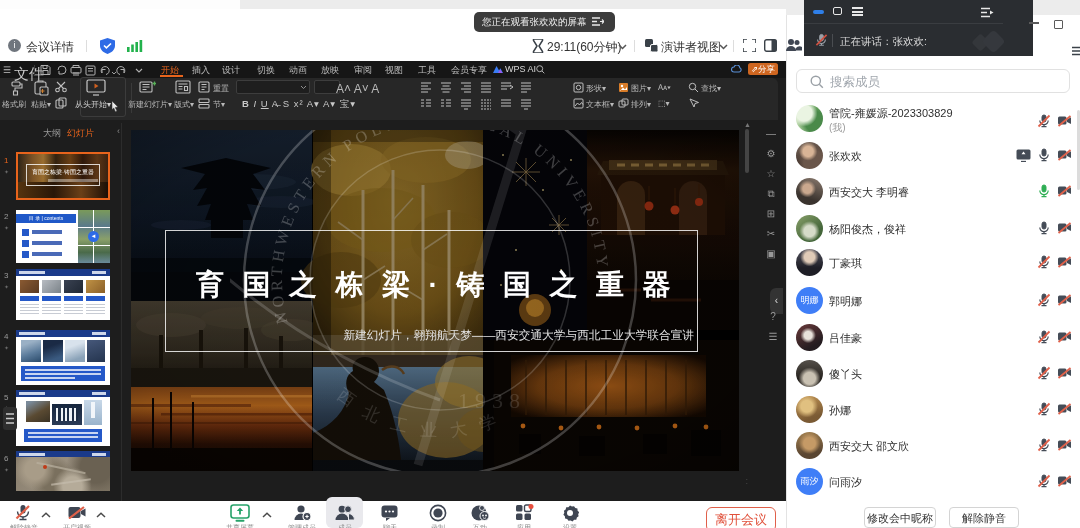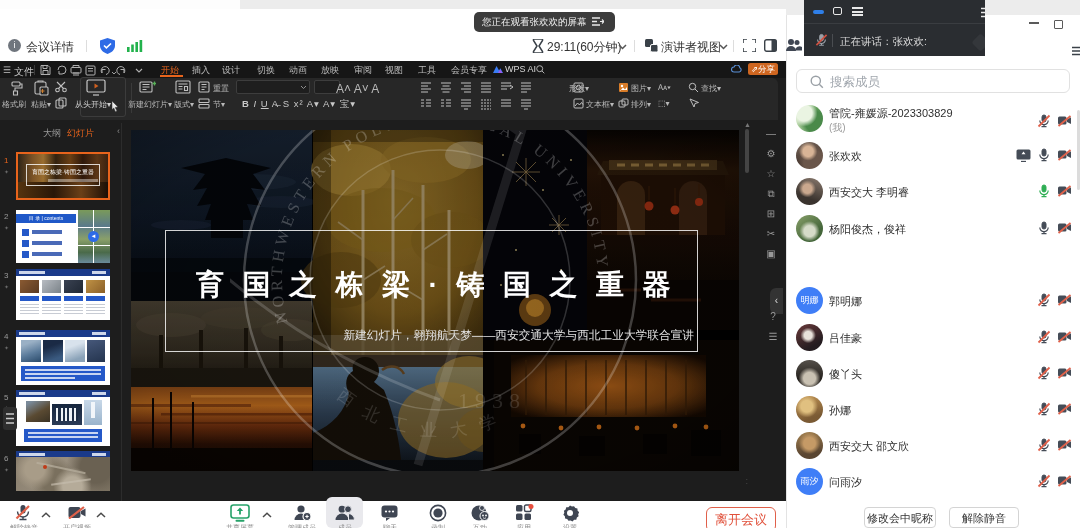--- a/index.html
+++ b/index.html
@@ -24,21 +24,21 @@
 
 #slide{left:131px;top:130px;width:608px;height:341px;background:#000;overflow:hidden;}
 
 #rpanel{left:786px;top:0;width:294px;height:528px;background:#ffffff;border-left:1px solid #e3e3e3;}
 #searchbox{left:9px;top:69px;width:274px;height:24px;border:1px solid #e1e1e1;border-radius:6px;color:#a0a6ad;font-size:12.5px;}
 .prow{position:absolute;left:9px;width:284px;height:36px;}
 .pav{position:absolute;left:0;top:4px;width:27px;height:27px;border-radius:50%;overflow:hidden;}
 .pname{position:absolute;left:33px;top:11px;font-size:11px;color:#2f2f2f;white-space:nowrap;}
 .picons{position:absolute;right:8px;top:10px;display:flex;gap:6px;}
 
-#dpanel{left:804px;top:0;width:181px;height:56px;background:#2a2d31;overflow:hidden;}
+#dpanel{left:804px;top:0;width:229px;height:56px;background:#2a2d31;overflow:hidden;}
 
 #bbar{left:0;top:501px;width:786px;height:32px;background:#ffffff;}
 .blabel{position:absolute;top:22px;font-size:7px;color:#8a8a8a;text-align:center;}
 .blabel2{font-size:8px;color:#b8b8b8;white-space:nowrap;}
 .rticons{letter-spacing:0;}
 </style></head>
 <body>
 <svg width="0" height="0" style="position:absolute;">
     <defs>
 <g id="g-mic">
@@ -104,21 +104,21 @@
 
 <div class="abs" style="left:1029px;top:22px;width:10px;height:2px;background:#5a5a5a;z-index:40;"></div>
 <div class="abs" style="left:1054px;top:20px;width:9px;height:9px;border:1.4px solid #5a5a5a;border-radius:1px;z-index:40;"></div>
 
 <div class="abs" id="wps">
   <div class="abs" id="ribbon1"></div>
   <div class="abs" id="ribbon2"></div>
   <div class="abs" id="editor"></div>
   
   <div class="abs" style="left:3px;top:4px;color:#c4c4c4;font-size:9px;">☰</div>
-  <div class="abs" style="left:14px;top:4px;color:#c9c9c9;font-size:10px;text-align:center;">文件</div>
+  <div class="abs" style="left:14px;top:4px;color:#c9c9c9;font-size:15px;text-align:center;">文件</div>
   <div class="abs" style="left:34px;top:4px;width:1px;height:10px;background:#3a3a3a;"></div>
   <g></g>
   <svg class="abs" style="left:40px;top:3px;" width="104" height="12" viewBox="0 0 104 12" fill="none" stroke="#b0b0b0" stroke-width="1">
     <path d="M1 1.5 h7 l2 2 v7 h-9 z M3 1.5 v3 h4 v-3 M3 10.5 v-4 h5 v4"></path>
     <path d="M18 6 a4 4 0 1 1 4 4 M22 10 h-3 v-3"></path>
     <rect x="31" y="3.5" width="10" height="5.5" rx="1"></rect>
       <path d="M33 3.5 v-2 h6 v2 M33 9 h6 M33 11 h6"></path>
     <rect x="46" y="2" width="9" height="9" rx="1"></rect>
       <path d="M48 4.5 h5 M48 7 h5"></path>
     <path d="M62 9 a4 4 0 1 1 4 1.5 M62 9 v-3.5 h3.5"></path>
@@ -229,21 +229,21 @@
     <path d="M41 2 h10 M41 5 h10 M41 8 h10 M44 11 h4"></path>
     <path d="M61 2 h10 M61 5 h10 M61 8 h10 M61 11 h10" stroke-dasharray="2 1"></path>
     <path d="M81 2 h10 M81 5 h10 M81 8 h10"></path>
     <path d="M101 2 h10 M101 5 h10 M101 8 h10 M104 11 h4"></path>
   </svg>
   
   <svg class="abs" style="left:573px;top:21px;" width="11" height="11" viewBox="0 0 11 11" fill="none" stroke="#c0c0c0">
       <rect x="1" y="1" width="9" height="9" rx="1"></rect>
       <circle cx="5.5" cy="5.5" r="2.2"></circle>
     </svg>
-  <div class="blabel2 abs" style="left:569px;top:22px;text-align:right;">形状▾</div>
+  <div class="blabel2 abs" style="left:586px;top:22px;text-align:right;">形状▾</div>
   <svg class="abs" style="left:573px;top:37px;" width="11" height="11" viewBox="0 0 11 11" fill="none" stroke="#c0c0c0">
       <rect x="1" y="1" width="9" height="9" rx="1"></rect>
       <path d="M2 8 l2.5 -3 2 2 2 -2.5 1.5 2"></path>
     </svg>
   <div class="blabel2 abs" style="left:586px;top:38px;">文本框▾</div>
   <svg class="abs" style="left:618px;top:21px;" width="11" height="11" viewBox="0 0 11 11">
       <rect x="1" y="1" width="9" height="9" rx="1" fill="#d87c28"></rect>
       <circle cx="4" cy="4" r="1.2" fill="#fff"></circle>
       <path d="M2 9 l3 -3.5 2 2 2 -2.5 v3 h-7z" fill="#fff"></path>
     </svg>
@@ -617,20 +617,38 @@
           </g>
         </svg>
         <svg width="15" height="14" viewBox="0 0 14 14">
           <g fill="#454c57">
             <use href="#g-cam"></use>
           </g>
           <line x1="1" y1="12" x2="13" y2="2" stroke="#e0614a" stroke-width="1.8"></line>
         </svg>
       </div>
   </div>
+  <div class="prow" style="top:245px;">
+    <div class="pav" style="background:#2a2a33;background-image:radial-gradient(circle at 50% 30%,#e0cbb8 0 22%,rgba(0,0,0,0) 40%),linear-gradient(180deg,#50505c 0%,#1e1e26 70%);"></div>
+    <div class="pname">丁豪琪</div>
+    <div class="picons">
+        <svg width="14" height="14" viewBox="0 0 14 14">
+          <g fill="#454c57" stroke="#454c57">
+            <use href="#g-mic"></use>
+          </g>
+          <line x1="1.5" y1="12.5" x2="12.5" y2="1.5" stroke="#e0614a" stroke-width="1.8"></line>
+        </svg>
+        <svg width="15" height="14" viewBox="0 0 14 14">
+          <g fill="#454c57">
+            <use href="#g-cam"></use>
+          </g>
+          <line x1="1" y1="12" x2="13" y2="2" stroke="#e0614a" stroke-width="1.8"></line>
+        </svg>
+      </div>
+  </div>
   <div class="prow" style="top:283px;">
     <div class="pav" style="background:#3f7ef7;color:#fff;font-size:9px;text-align:center;line-height:27px;">明娜</div>
     <div class="pname">郭明娜</div>
     <div class="picons">
         <svg width="14" height="14" viewBox="0 0 14 14">
           <g fill="#454c57" stroke="#454c57">
             <use href="#g-mic"></use>
           </g>
           <line x1="1.5" y1="12.5" x2="12.5" y2="1.5" stroke="#e0614a" stroke-width="1.8"></line>
         </svg>

